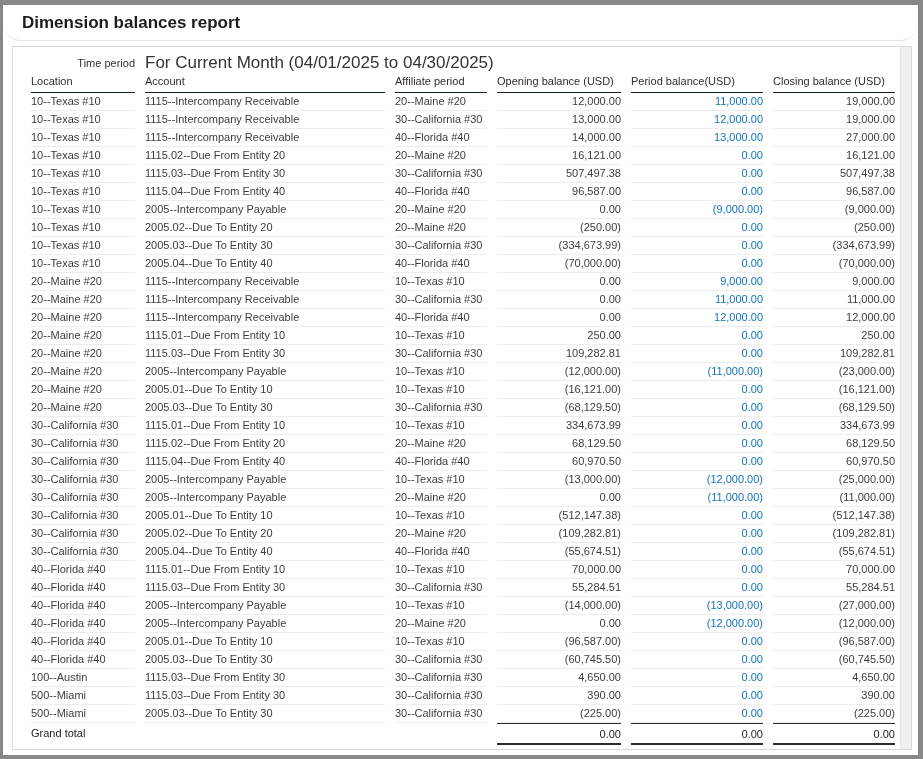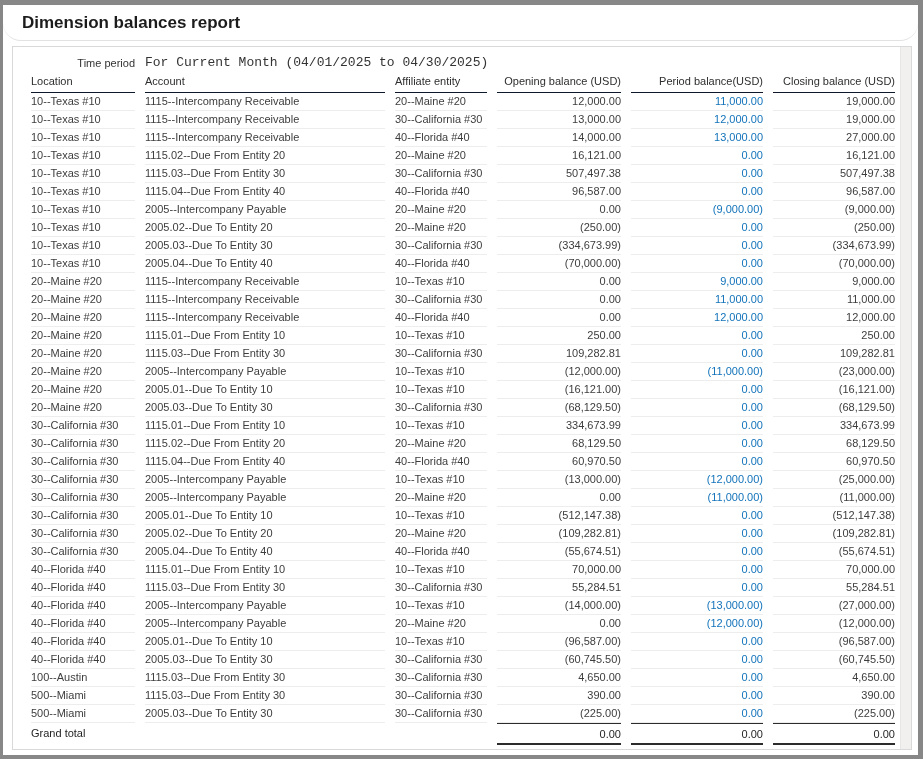--- a/index.html
+++ b/index.html
@@ -54,36 +54,35 @@
   .hdr-period .tp-label {
     grid-column: 1;
     text-align: right;
     font-size: 11px;
     color: #333333;
     line-height: 18px;
   }
   .hdr-period .tp-value {
     grid-column: 2 / 7;
     text-align: left;
-    font-size: 13px;
+    font-size: 17px;
     color: #333333;
     line-height: 18px;
     white-space: nowrap;
-    font-family: Liberation Mono, monospace;
   }
   .hdr-cols { margin-top: 1px; }
   .hdr-cols .th {
     font-size: 11px;
     color: #2e2e2e;
     padding-bottom: 3px;
     border-bottom: 1px solid #0f172a;
     white-space: nowrap;
     line-height: 16px;
   }
-  .th.num { text-align: right; }
+  .th.num { }
   .trow .td {
     height: 18px;
     line-height: 17px;
     font-size: 11px;
     color: #3d3d3d;
     border-bottom: 1px solid #ededed;
     white-space: nowrap;
     overflow: hidden;
   }
   .td.num { text-align: right; }
@@ -116,21 +115,21 @@
     <div class="table-area">
 
       <div class="grid-row hdr-period">
         <div class="tp-label">Time period</div>
         <div class="tp-value">For Current Month (04/01/2025 to 04/30/2025)</div>
       </div>
 
       <div class="grid-row hdr-cols">
         <div class="th">Location</div>
         <div class="th">Account</div>
-        <div class="th">Affiliate entity</div>
+        <div class="th">Affiliate period</div>
         <div class="th num">Opening balance (USD)</div>
         <div class="th num">Period balance(USD)</div>
         <div class="th num">Closing balance (USD)</div>
       </div>
 
       <div>
           <div class="grid-row trow">
             <div class="td">10--Texas #10</div>
             <div class="td">1115--Intercompany Receivable</div>
             <div class="td">20--Maine #20</div>

